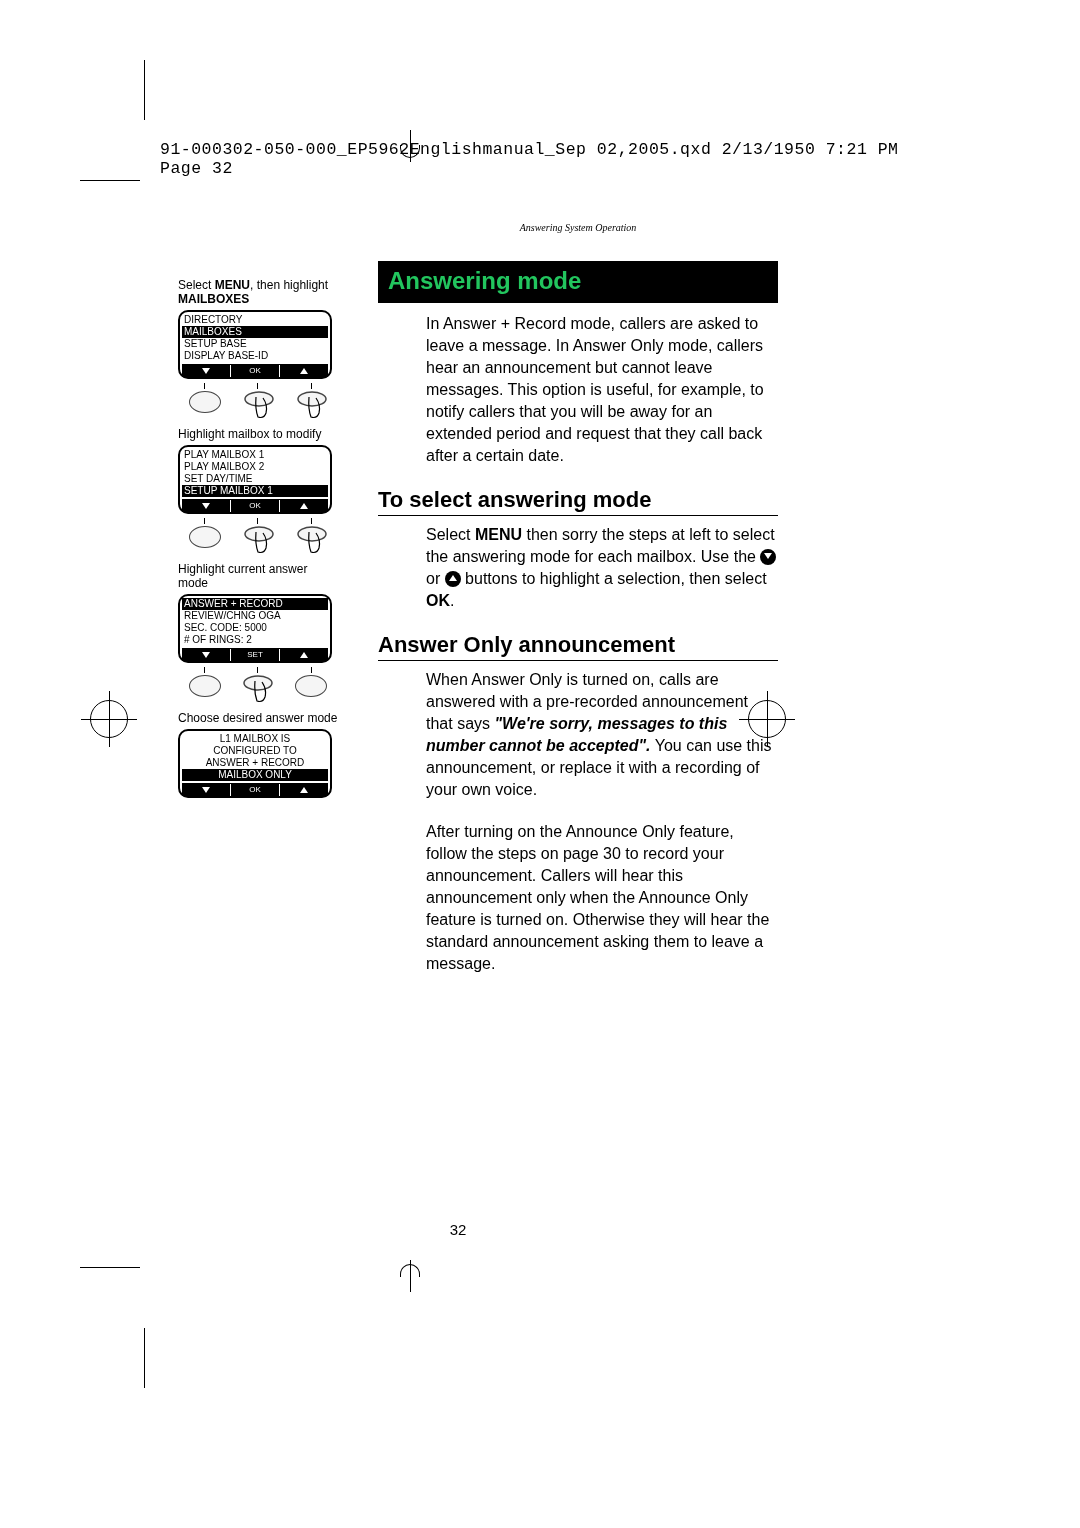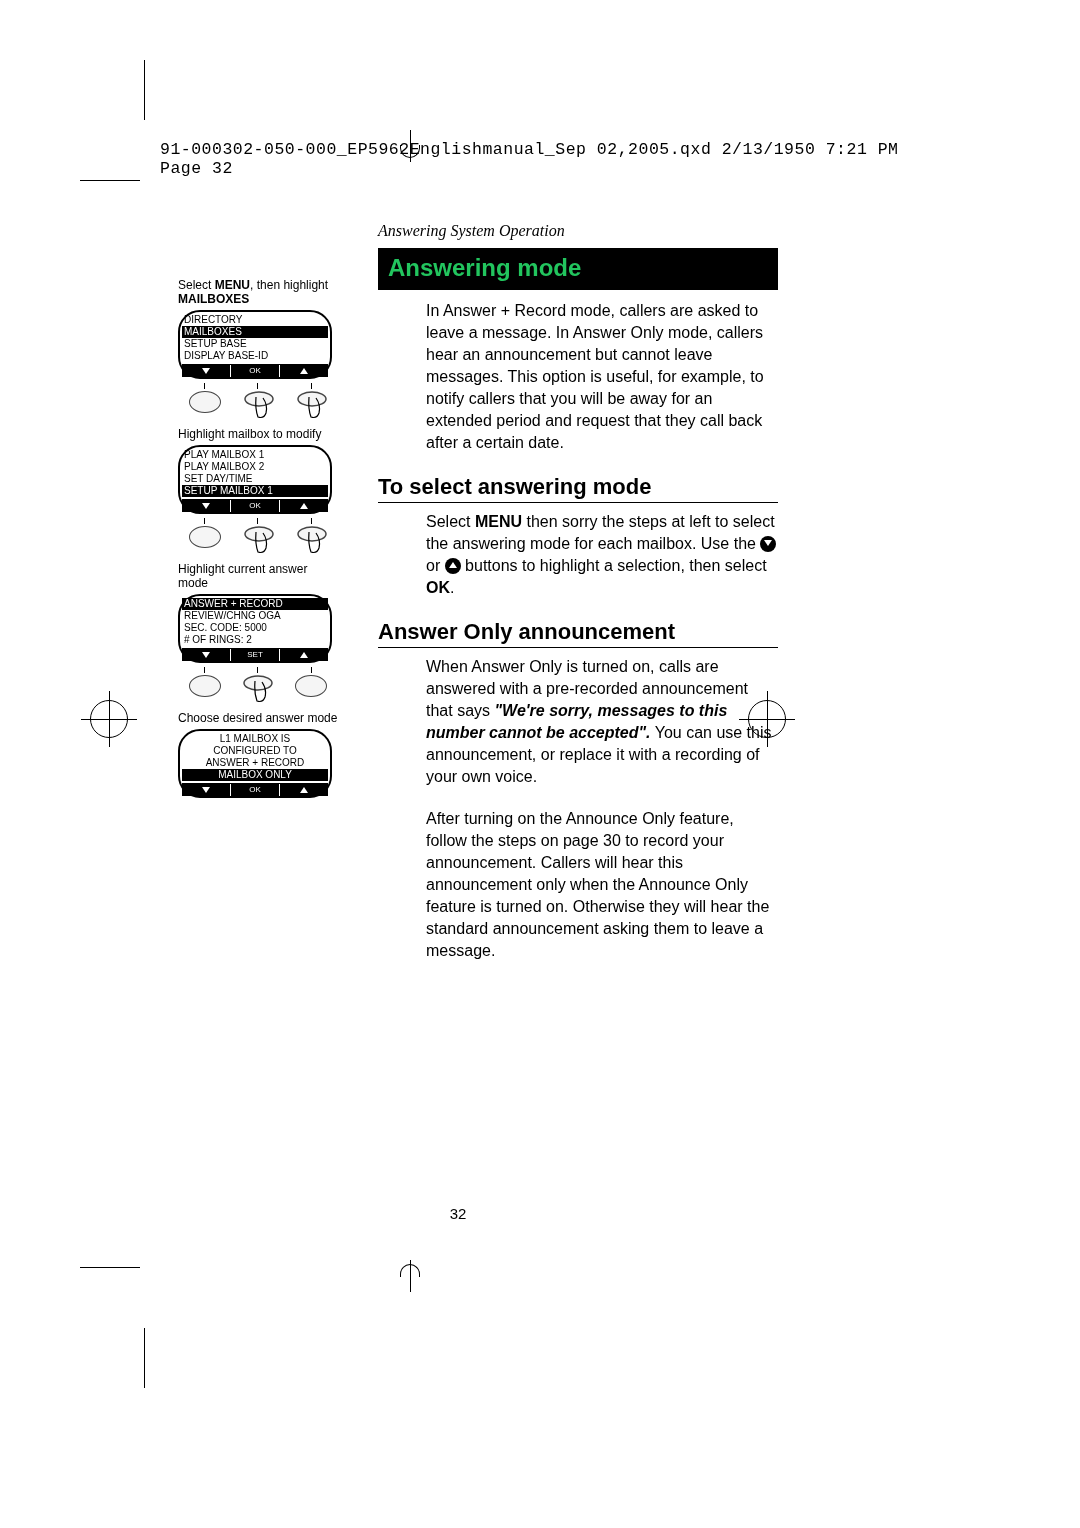--- a/index.html
+++ b/index.html
@@ -65,21 +65,21 @@
     margin-top: 40px;
   }
   .left-col .caption {
     font-family: Arial, sans-serif;
     font-size: 12px;
     margin: 6px 0 4px 0;
   }
   .screen {
     width: 146px;
     border: 2px solid #000;
-    border-radius: 22px;
+    border-radius: 10px;
     padding: 2px 2px 0 2px;
     background: #fff;
     margin-bottom: 4px;
   }
   .screen .row {
     font-family: Arial, sans-serif;
     font-size: 10px;
     line-height: 12px;
     padding: 0 2px;
     white-space: nowrap;
@@ -125,22 +125,23 @@
 
   .right-col {
     position: absolute;
     left: 378px;
     top: 222px;
     width: 400px;
   }
   .section-label {
     font-style: italic;
     font-family: Georgia, 'Times New Roman', serif;
-    font-size: 16px;
-    margin-bottom: 8px;
+    font-size: 10px;
+    margin-bottom: 28px;
+    text-align: center;
   }
   .title-bar {
     background: #000;
     color: #22c55e;
     font-family: Arial, sans-serif;
     font-weight: bold;
     font-size: 24px;
     padding: 6px 10px 8px 10px;
     margin-bottom: 10px;
   }
@@ -165,21 +166,21 @@
     background: #000;
     border-radius: 50%;
     vertical-align: -3px;
     position: relative;
   }
   .inline-icon.down::before { content:""; position:absolute; left:50%; top:4px; transform:translateX(-50%); border-left:4px solid transparent; border-right:4px solid transparent; border-top:6px solid #fff; }
   .inline-icon.up::before   { content:""; position:absolute; left:50%; top:4px; transform:translateX(-50%); border-left:4px solid transparent; border-right:4px solid transparent; border-bottom:6px solid #fff; }
   .page-num {
     position: absolute;
     left: 0; right: 0;
-    bottom: 306px;
+    bottom: 290px;
     text-align: center;
     font-size: 15px;
   }
   b { font-weight: bold; }
   i.q { font-style: italic; font-weight: bold; }
 </style>
 </head>
 <body>
 
 <div class="page">

